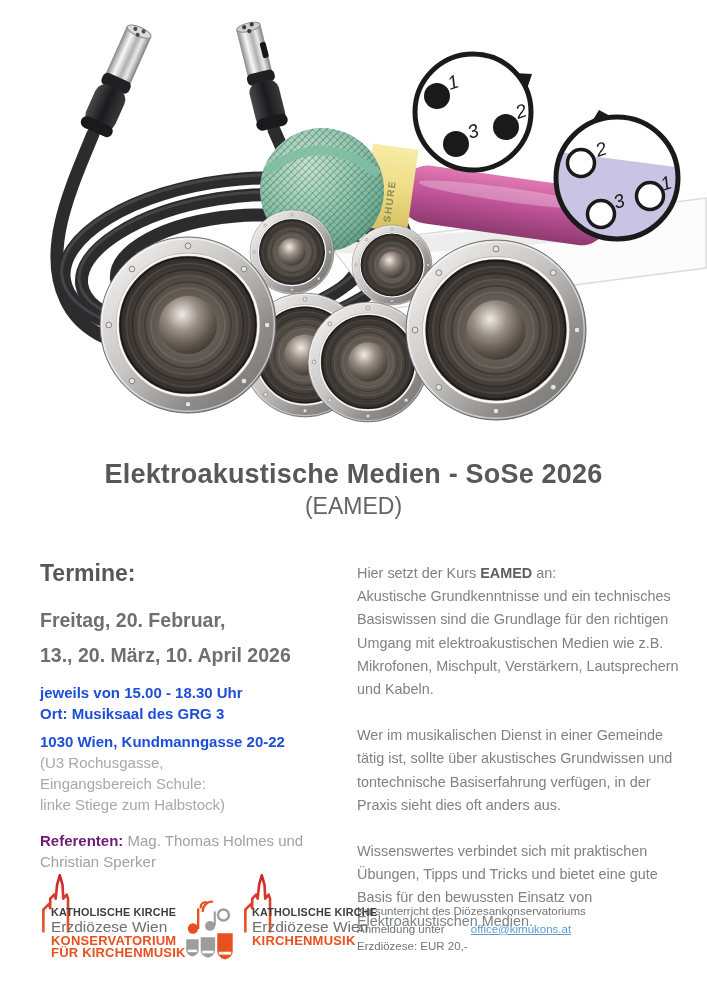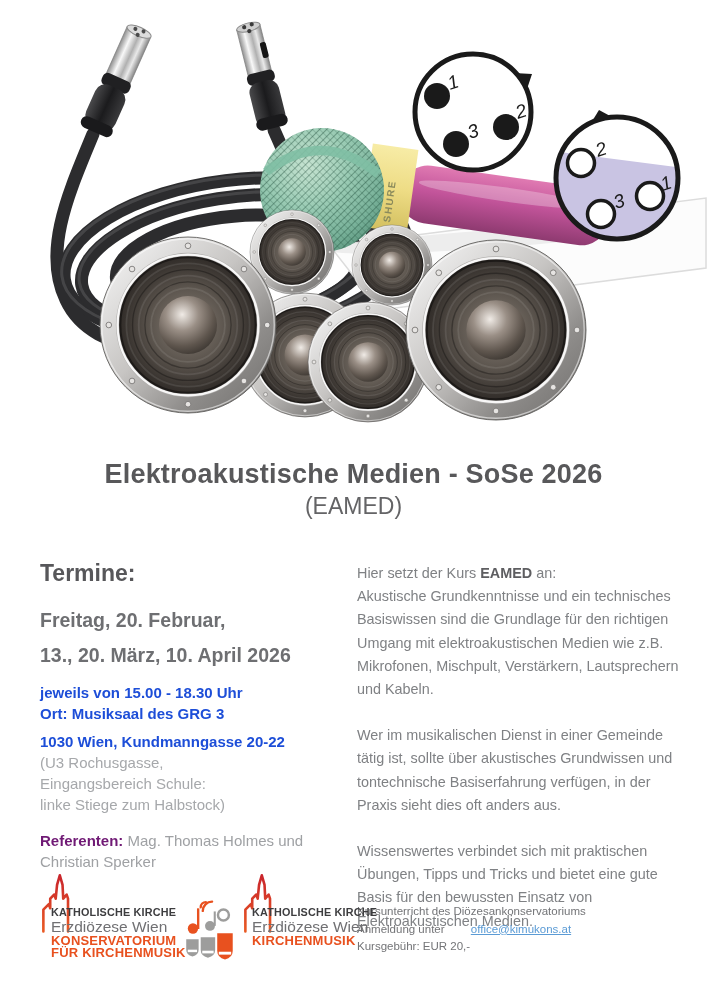--- a/index.html
+++ b/index.html
@@ -238,21 +238,21 @@
 
   <div class="abs" id="rightcol">
     <p><span>Hier setzt der Kurs </span><strong>EAMED</strong><span> an:</span><span class="block">Akustische Grundkenntnisse und ein technisches Basiswissen sind die Grundlage für den richtigen Umgang mit elektroakustischen Medien wie z.B. Mikrofonen, Mischpult, Verstärkern, Lautsprechern und Kabeln.</span></p>
     <p>Wer im musikalischen Dienst in einer Gemeinde tätig ist, sollte über akustisches Grundwissen und tontechnische Basiserfahrung verfügen, in der Praxis sieht dies oft anders aus.</p>
     <p>Wissenswertes verbindet sich mit praktischen Übungen, Tipps und Tricks und bietet eine gute Basis für den bewussten Einsatz von Elektroakustischen Medien.</p>
   </div>
 
   <div class="abs" id="info">
     <div>Kursunterricht des Diözesankonservatoriums</div>
     <div><span>Anmeldung unter </span><a>office@kimukons.at</a></div>
-    <div>Kursgebühr: EUR 20,-</div>
+    <div>Erzdiözese: EUR 20,-</div>
   </div>
 
   <svg class="abs" style="left:34px;top:874px" width="46" height="60" viewBox="0 0 23 46">
     <use href="#church" xlink:href="#church" xmlns:xlink="http://www.w3.org/1999/xlink" transform="scale(1.05)"></use>
   </svg>
   <div class="abs" id="logo1-text">
     <div class="logo-text1">KATHOLISCHE KIRCHE</div>
     <div class="logo-text2">Erzdiözese Wien</div>
     <div class="logo-text3">KONSERVATORIUM</div>
     <div class="logo-text3">FÜR KIRCHENMUSIK</div>

